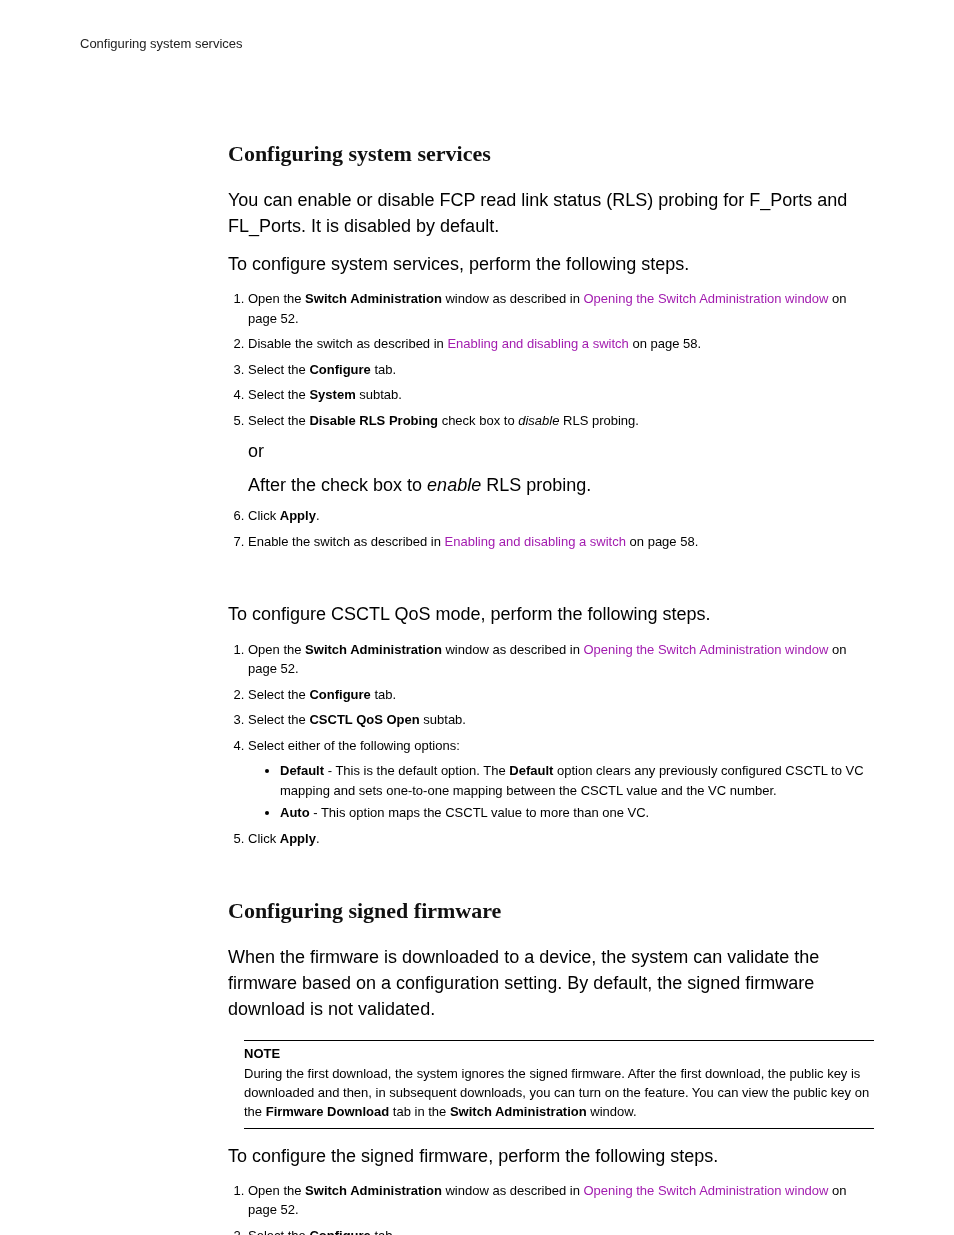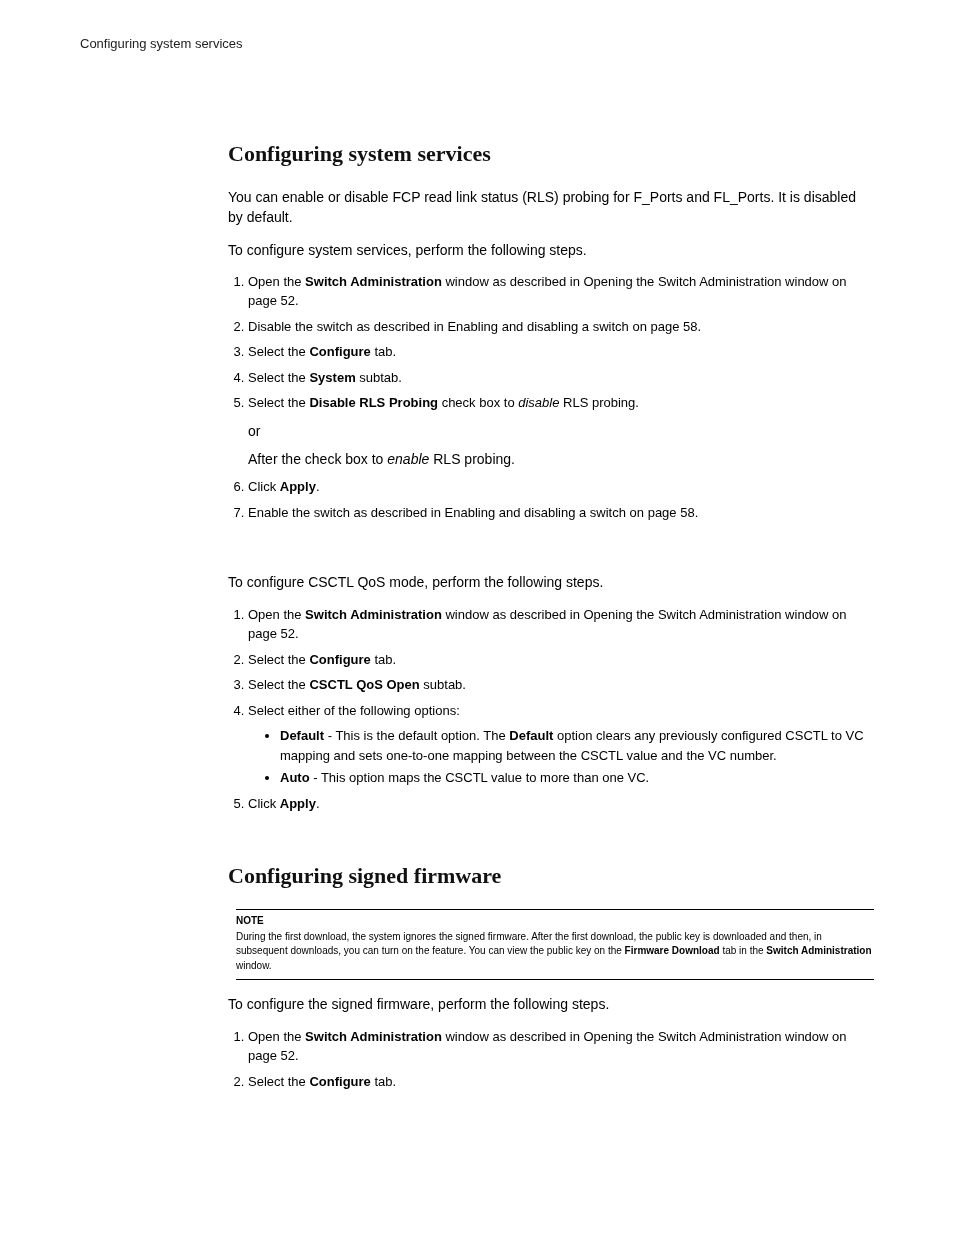--- a/index.html
+++ b/index.html
@@ -25,21 +25,21 @@
     margin-left: 148px;
   }
   h2.section {
     font-family: Georgia, 'Times New Roman', serif;
     font-weight: bold;
     font-size: 22px;
     margin: 0 0 20px 0;
     color: #111;
   }
   p {
-    font-size: 14px;
+    font-size: 18px;
     line-height: 1.45;
     margin: 0 0 12px 0;
   }
   ol.steps {
     font-size: 13px;
     padding-left: 20px;
     margin: 0 0 20px 0;
   }
   ol.steps > li {
     margin-bottom: 6px;
@@ -50,29 +50,29 @@
   }
   ul.bullets {
     list-style-type: disc;
     padding-left: 32px;
     margin: 6px 0 6px 0;
   }
   ul.bullets li {
     margin-bottom: 3px;
   }
   a.link {
-    color: #000000;
+    color: #a21caf;
     text-decoration: none;
   }
   .note-block {
     border-top: 1px solid #000;
     border-bottom: 1px solid #000;
     padding: 4px 0 6px 0;
-    margin: 18px 0 14px 8px;
-    font-size: 10px;
+    margin: 18px 0 14px 16px;
+    font-size: 13px;
     line-height: 1.45;
   }
   .note-block .note-label {
     font-weight: bold;
     display: block;
     margin-bottom: 1px;
   }
   .bold { font-weight: bold; }
   em { }
   .spacer { height: 30px; }
@@ -113,20 +113,21 @@
           <li><span class="bold">Default</span><span> - This is the default option. The </span><span class="bold">Default</span><span> option clears any previously configured CSCTL to VC mapping and sets one-to-one mapping between the CSCTL value and the VC number.</span></li>
           <li><span class="bold">Auto</span><span> - This option maps the CSCTL value to more than one VC.</span></li>
         </ul>
       </li>
       <li><span>Click </span><span class="bold">Apply</span><span>.</span></li>
     </ol>
 
     <div class="spacer"></div>
 
     <h2 class="section">Configuring signed firmware</h2>
+    <p>When the firmware is downloaded to a device, the system can validate the firmware based on a configuration setting. By default, the signed firmware download is not validated.</p>
 
     <div class="note-block">
       <span class="note-label">NOTE</span>
       <span>During the first download, the system ignores the signed firmware. After the first download, the public key is downloaded and then, in subsequent downloads, you can turn on the feature. You can view the public key on the </span><span class="bold">Firmware Download</span><span> tab in the </span><span class="bold">Switch Administration</span><span> window.</span>
     </div>
 
     <p>To configure the signed firmware, perform the following steps.</p>
     <ol class="steps">
       <li><span>Open the </span><span class="bold">Switch Administration</span><span> window as described in </span><a class="link">Opening the Switch Administration window</a><span> on page 52.</span></li>
       <li><span>Select the </span><span class="bold">Configure</span><span> tab.</span></li>

